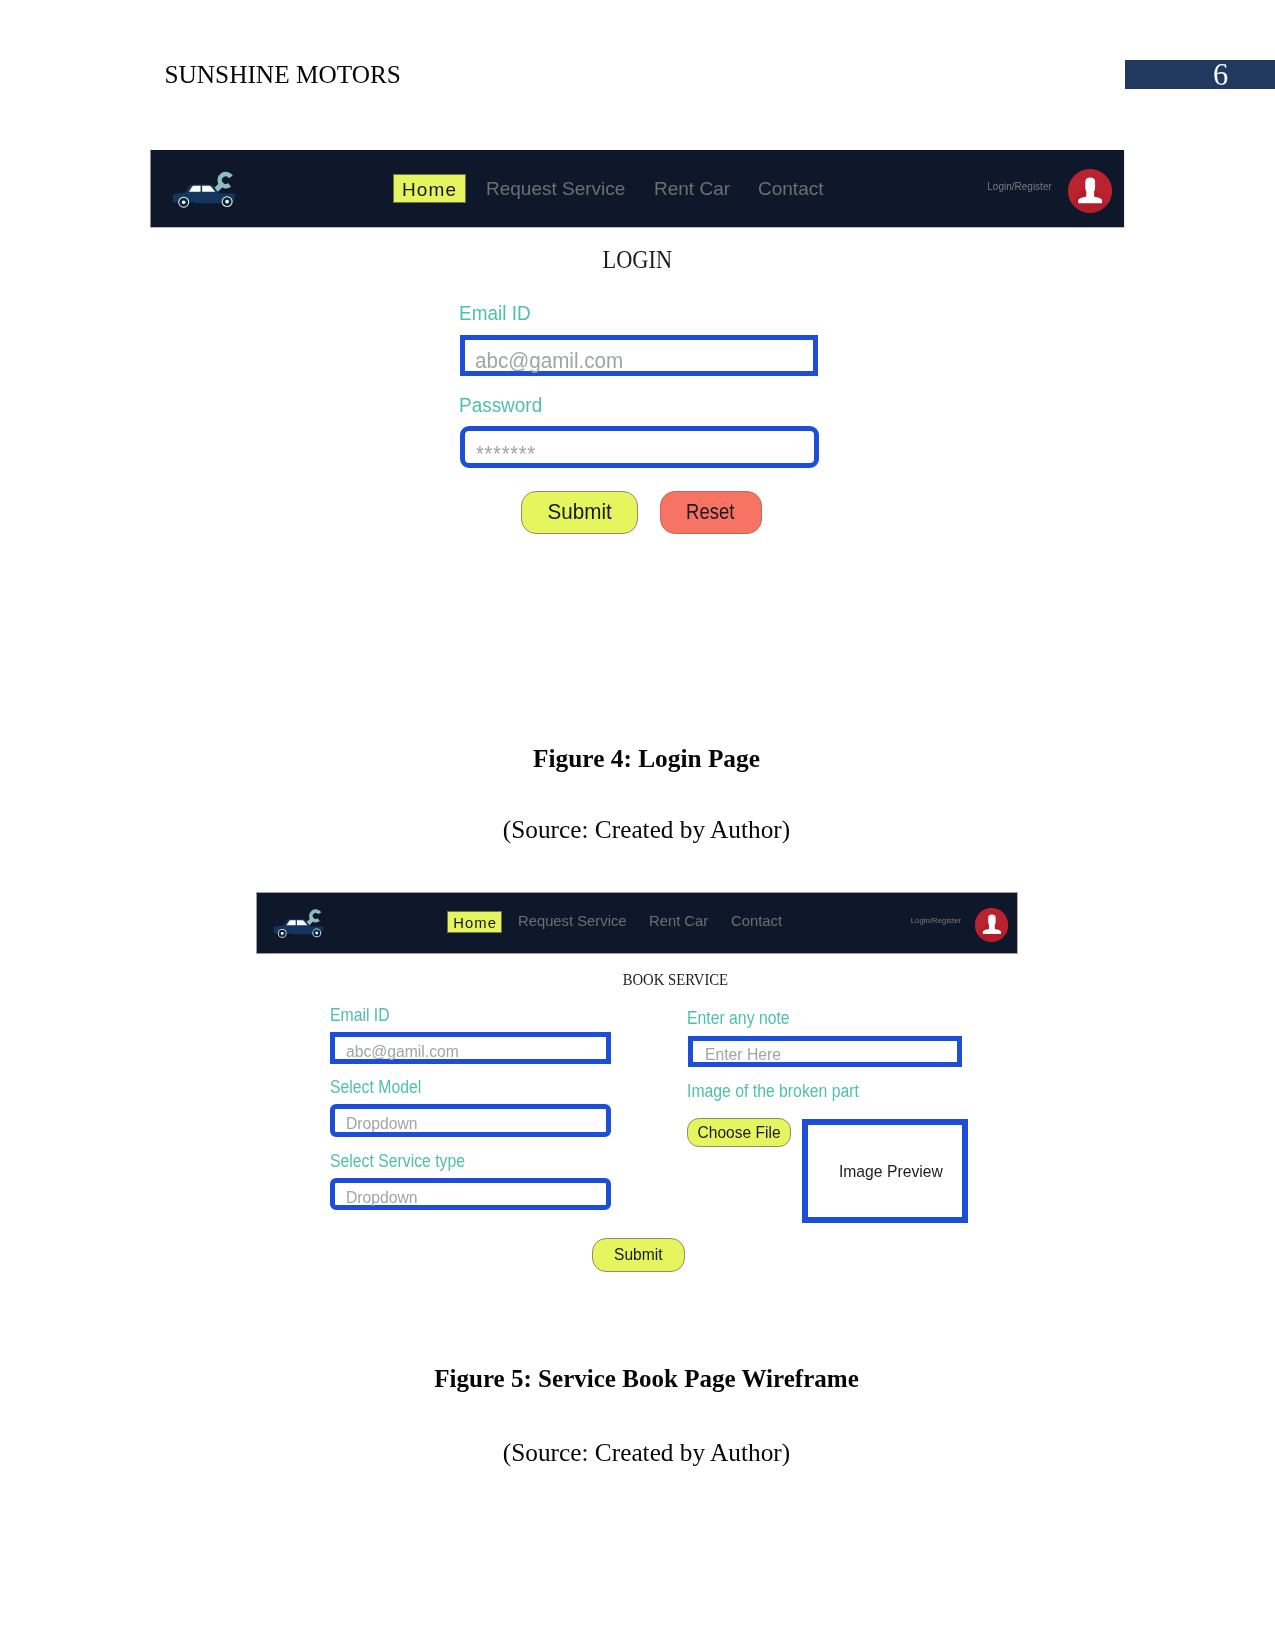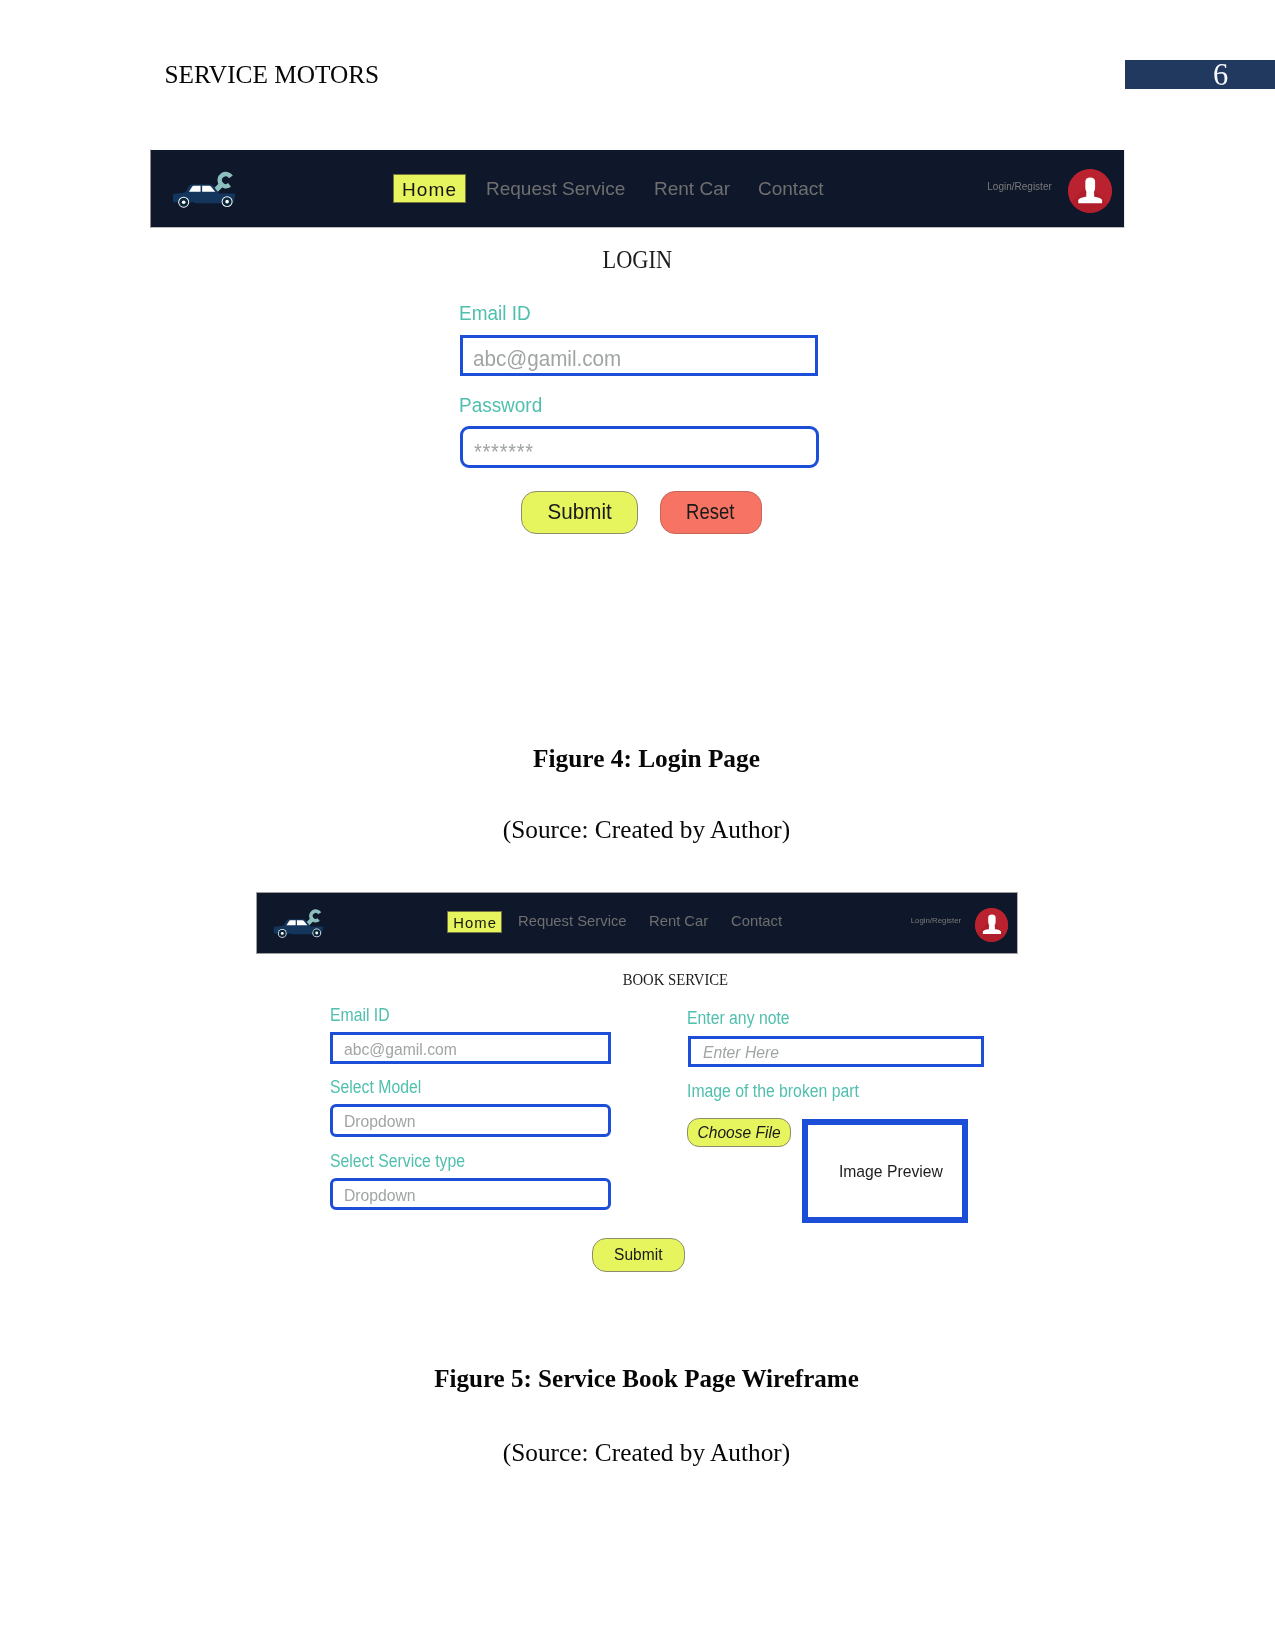--- a/index.html
+++ b/index.html
@@ -23,21 +23,21 @@
   .navbar { position:absolute; box-sizing:border-box; background:#0f172a;
             border-top:1px solid #fdfdfd; border-left:1px solid #8d8d8d;
             border-right:1px solid #ededed; border-bottom:1px solid #bcbcbc; }
   .nav-link { position:absolute; font-family:"Liberation Sans", sans-serif; color:#6f6f6f; white-space:nowrap; }
   .nav-home { background:#e6f45e; color:#161616; border:1px solid #73733f; box-sizing:border-box; }
   .lr { position:absolute; font-family:"Liberation Sans", sans-serif; color:#7a7a7a; white-space:nowrap; }
   .avatar { position:absolute; border-radius:50%; background:#b81f2b; overflow:hidden; }
 
   .label { position:absolute; font-family:"Liberation Sans", sans-serif; color:#4fbfae; white-space:nowrap;
            transform:scaleX(0.90); transform-origin:0 50%; }
-  .field { position:absolute; box-sizing:border-box; border:3px solid #1d4ed8; background:#fff; }
+  .field { position:absolute; box-sizing:border-box; border:5px solid #1d4ed8; background:#fff; }
   .field .ph { position:absolute; font-family:"Liberation Sans", sans-serif; color:#a0a4a4; white-space:nowrap;
                transform:scaleX(0.93); transform-origin:0 50%; }
   .btn { position:absolute; box-sizing:border-box; display:flex; align-items:center; justify-content:center;
          font-family:"Liberation Sans", sans-serif; color:#1a1a1a; border:1px solid #8e8e6a; }
   .btn > span { display:inline-block; transform:scaleX(0.92); }
   #f4-submit > span { transform:scaleX(0.955); }
   #f4-reset > span { transform:scaleX(0.855); }
   .title-c { position:absolute; font-family:Liberation Serif, serif; color:#1d1d1d; white-space:nowrap; text-align:center; }
   .title-c > span { display:inline-block; }
 
@@ -87,24 +87,24 @@
   #f5-in1  { left:330.2px; top:1032.3px; width:280.8px; height:32.1px; }
   #f5-in1 .ph { left:10.4px; top:5px; font-size:16.9px; }
   #f5-lab2 { left:329.7px; top:1077.3px; font-size:17.54px; }
   #f5-in2  { left:330.2px; top:1104.1px; width:280.8px; height:32.8px; border-radius:6px; }
   #f5-in2 .ph { left:10.4px; top:5px; font-size:16.9px; }
   #f5-lab3 { left:329.7px; top:1151.3px; font-size:17.54px; }
   #f5-in3  { left:330.2px; top:1178.2px; width:280.8px; height:31.4px; border-radius:6px; }
   #f5-in3 .ph { left:10.4px; top:5px; font-size:16.9px; }
 
   #f5-lab4 { left:687.2px; top:1008.3px; font-size:17.54px; }
-  #f5-in4  { left:688px; top:1036px; width:296px; height:30.6px;font-style:italic; }
+  #f5-in4  { left:688px; top:1036px; width:274px; height:30.6px; }
   #f5-in4 .ph { left:11.5px; top:4px; font-size:16.9px; }
   #f5-lab5 { left:686.8px; top:1081.3px; font-size:17.54px; }
-  #f5-choose { left:687.3px; top:1118.4px; width:104.1px; height:28.7px; border-radius:12px; background:#e6f45e; font-size:16.9px;font-style:italic; }
+  #f5-choose { left:687.3px; top:1118.4px; width:104.1px; height:28.7px; border-radius:12px; background:#e6f45e; font-size:16.9px; }
   #f5-preview { left:801.6px; top:1119.1px; width:166.5px; height:104px; border:6px solid #1d4ed8; }
   #f5-preview .pv { position:absolute; left:0; top:37px; width:166.5px; text-align:center;
                     font-family:"Liberation Sans", sans-serif; font-size:16.9px; color:#1d1d1d; }
   #f5-preview .pv > span { display:inline-block; transform:scaleX(0.93); }
   #f5-submit { left:592px; top:1237.8px; width:92.9px; height:34.3px; border-radius:14px; background:#e6f45e; font-size:16.9px; }
 
   #cap5 { top:1364.3px; font-size:25.05px; }
   #src5 { top:1437.3px; font-size:25.3px; }
 </style>
 </head>
@@ -140,21 +140,21 @@
              C39.4 32.4 36.5 36.4 32.3 36.4 C28.1 36.4 25.2 32.4 25.2 26.5 Z" fill="#ffffff"></path>
     <path d="M26.6 33.8 L38.0 33.8 L38.0 41.2 L26.6 41.2 Z" fill="#ffffff"></path>
     <path d="M15.0 49.8 L15.0 45.6 C15.0 42.4 22.4 39.9 32.3 39.9
              C42.2 39.9 49.6 42.4 49.6 45.6 L49.6 49.8 Z" fill="#ffffff"></path>
   </g>
 </defs>
 </svg>
 
 <div class="page">
 
-  <div class="doc-header">SERVICE MOTORS</div>
+  <div class="doc-header">SUNSHINE MOTORS</div>
   <div class="page-num-box"></div>
   <div class="page-num">6</div>
 
   <div class="wf" id="wf4">
 
     <div class="navbar" id="nav4">
       <span class="logo" id="logo4">
         <svg viewBox="0 0 126 78" width="100%" height="100%">
           <use href="#carlogo"></use>
         </svg>

